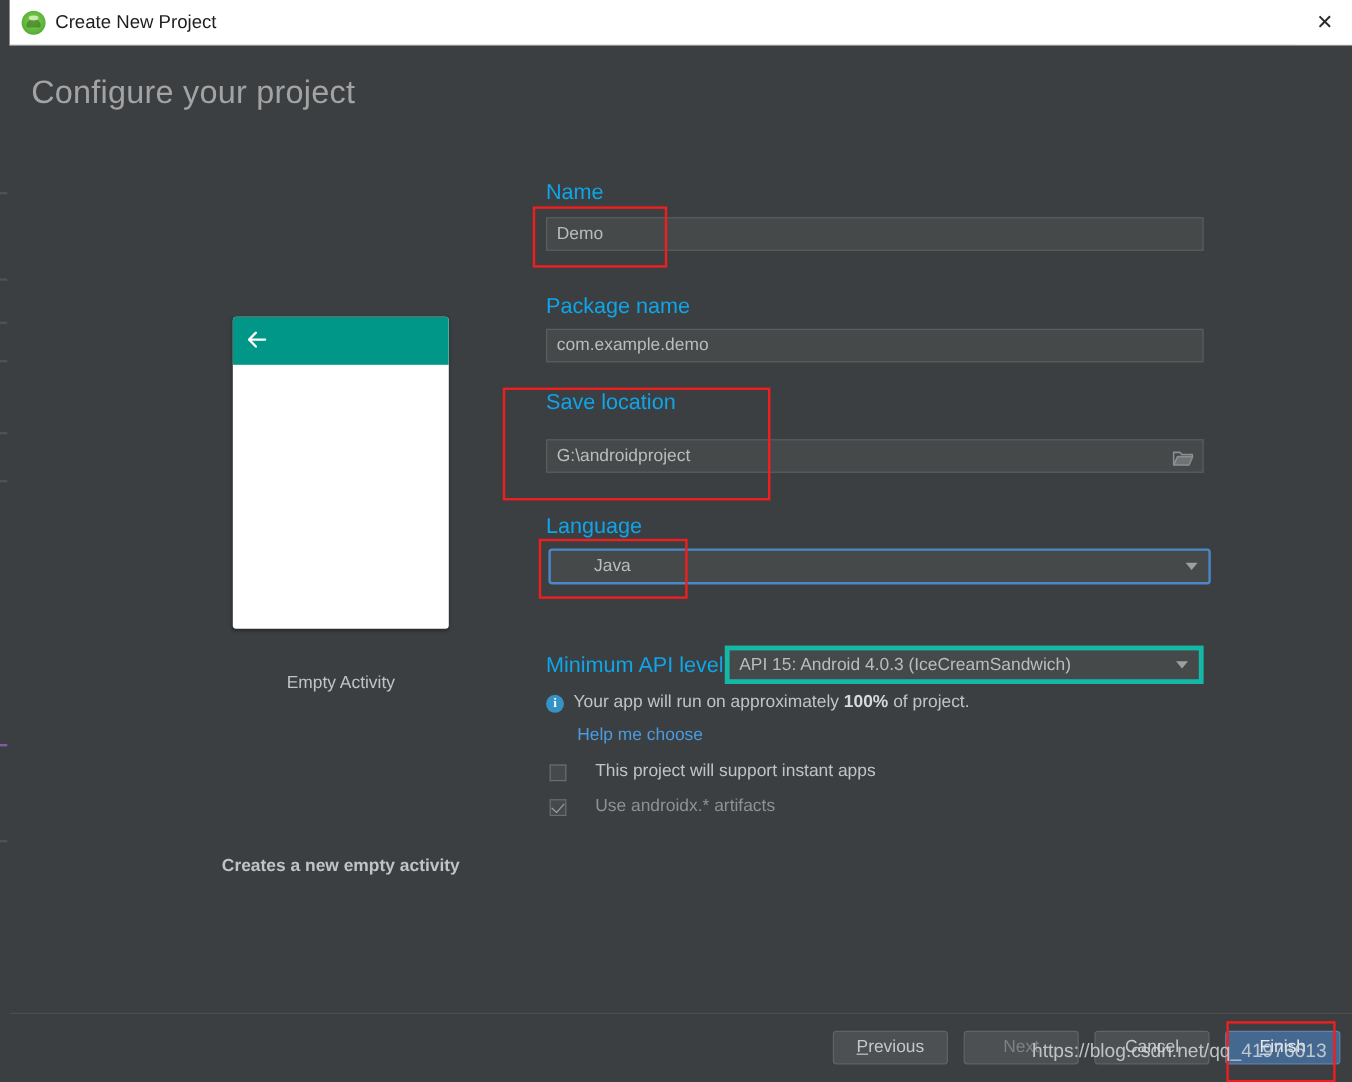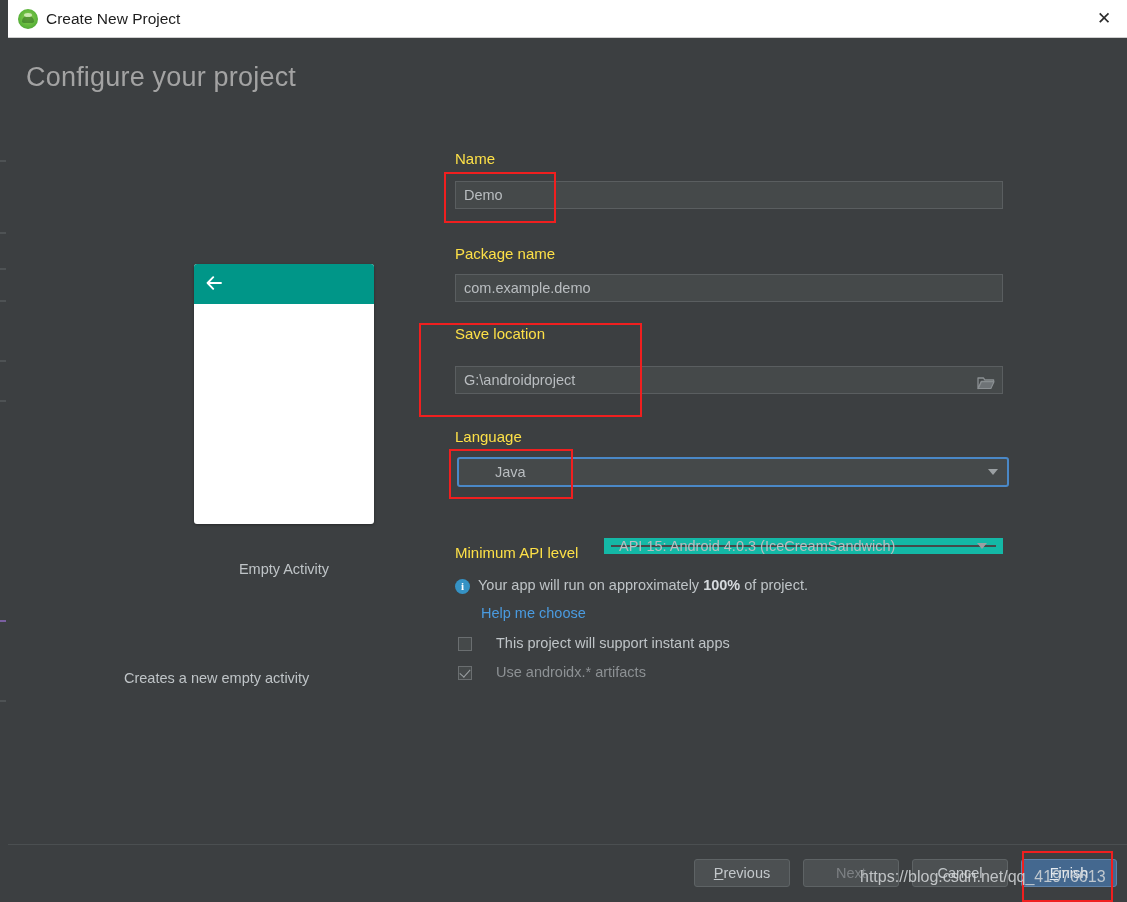--- a/index.html
+++ b/index.html
@@ -117,30 +117,30 @@
     width: 17px; height: 14px;
   }
   .preview-back svg { display: block; }
 
   .preview-title {
     position: absolute; left: 116px; top: 523px;
     width: 320px; text-align: center;
     font-size: 14.5px; color: #bfc4c7;
   }
   .preview-desc {
-    position: absolute; left: 116px; top: 632px;
-    width: 320px; text-align: left;
-    font-size: 14.5px; color: #bfc4c7;
+    position: absolute; left: 116px; top: 676px;
+    width: 320px; text-align: center;
+    font-size: 14.5px; color: #bfc4c7; font-weight: bold;
   }
 
   
   .field-label {
     position: absolute;
-    font-size: 15px;
-    color: #fde047;
+    font-size: 18px;
+    color: #0ea5e9;
   }
   .text-input {
     position: absolute;
     background: #45494a;
     border: 1px solid #5a5e60;
     color: #b9bdc0;
     font-family: "Liberation Sans", sans-serif;
     font-size: 14.5px;
     padding: 0 8px;
     height: 28px;
@@ -152,24 +152,24 @@
   .browse-icon {
     position: absolute;
     right: 7px; top: 50%;
     transform: translateY(-50%);
     width: 18px; height: 15px;
   }
 
   .combo {
     position: absolute;
     background: #45494a;
-    border: 7px solid #14b8a6;
+    border: 4px solid #14b8a6;
     color: #b9bdc0;
     font-size: 14.5px;
-    height: 16px;
+    height: 32px;
     display: flex;
     align-items: center;
     padding: 0 8px;
   }
   .combo.focused {
     border: 2px solid #4a88c7;
     border-radius: 3px;
     height: 30px;
     padding-left: 36px;
   }

